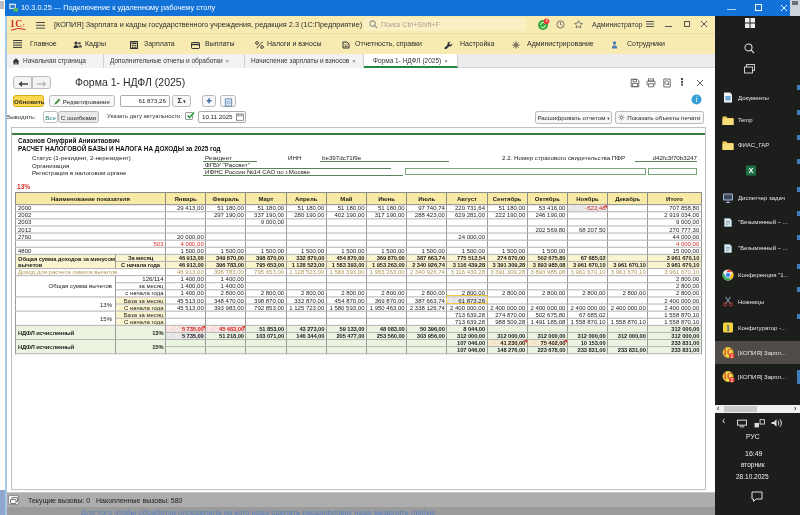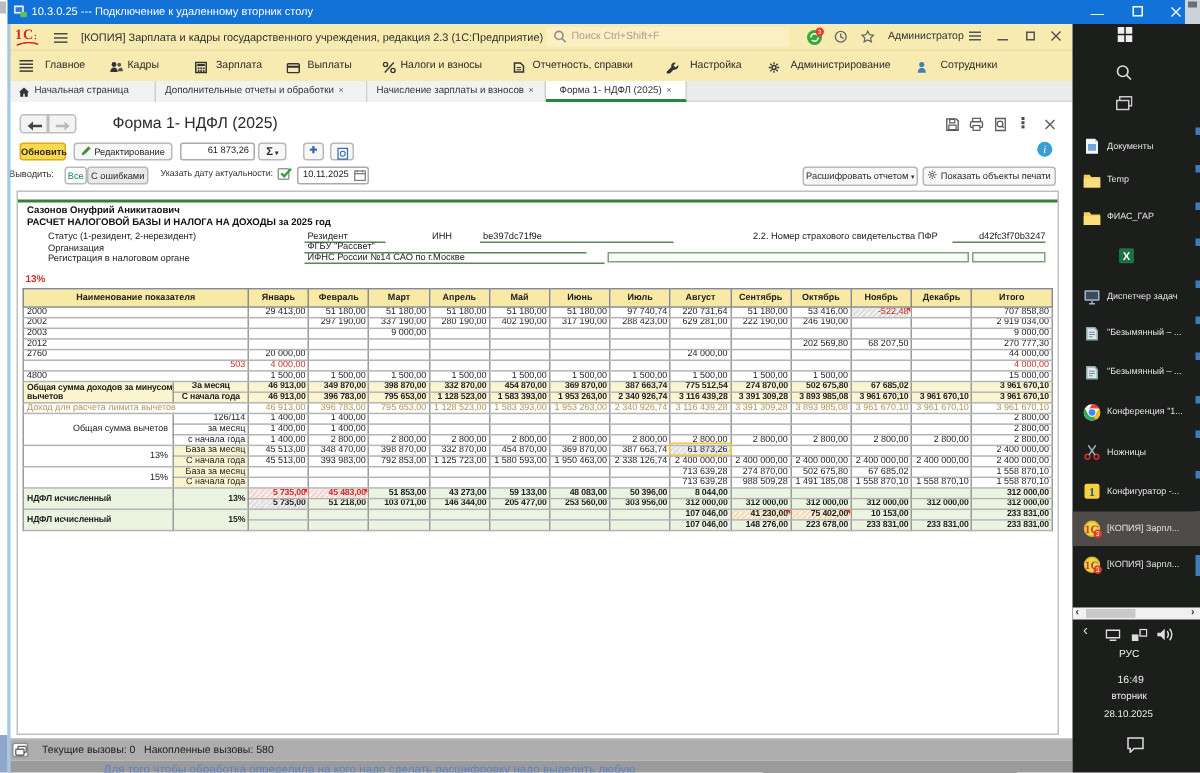--- a/index.html
+++ b/index.html
@@ -47,42 +47,42 @@
 .hgrey{background:repeating-linear-gradient(135deg,#f6f6f6 0 1px,#ddd 1px 2.5px)}
 .htan{background:repeating-linear-gradient(135deg,#fdf6e8 0 1px,#f0ddb6 1px 2.5px)}
 .bt td{border-top:1.2px solid #404040}
 .bb td{border-bottom:1.2px solid #404040}
 #rpt td.corner{position:relative}
 #rpt td.corner:after{content:"";position:absolute;right:0;top:0;border-left:3px solid transparent;border-top:3px solid #e03020}
 #selcell{position:absolute;border:1.6px solid #ecc93e;border-radius:2px;background:transparent;pointer-events:none}
 
 #statusbar{left:5px;top:492px;width:710px;height:15px;background:#adadad;border-top:1px solid #c6c6c6;color:#1d1d1d;font-size:7px}
 #hintbar{left:5px;top:507px;width:710px;height:8px;background:#9b9b9b;overflow:hidden}
-#hintbar span{position:absolute;left:64px;top:0.5px;color:#5b82c4;font-size:7.8px;white-space:nowrap;}
+#hintbar span{position:absolute;left:76px;top:0.5px;color:#5b82c4;font-size:7.8px;white-space:nowrap;}
 
 #taskbar{left:715px;top:16px;width:85px;height:499px;background:#1c1e1c;color:#e6e6e6;font-size:6px;overflow:hidden}
 .tbi{position:absolute;left:7px;width:12px;height:11px}
 .tblbl{position:absolute;left:23px;color:#e3e3e3;font-size:6px;white-space:nowrap}
 .tbc{position:absolute;color:#ddd}
 </style></head>
 <body>
 
 <div class="abs" style="left:0;top:0;width:5px;height:515px;background:#fdfdfd"></div>
 <div class="abs" style="left:0;top:1px;width:4px;height:8px;background:#b9bdc2"></div>
 <div class="abs" style="left:0;top:490px;width:5px;height:25px;background:#8fa6cd"></div>
 
 <div id="rdpbar" class="abs"></div>
 <div class="abs" style="left:790px;top:0;width:10px;height:16px;background:#cdd3da"></div>
 <div class="abs" style="left:792px;top:1px;width:6px;height:4px;background:#6a6f76"></div>
 <svg class="abs" id="rdpico" viewBox="0 0 10 10">
     <rect x="0.5" y="1" width="7" height="5.5" fill="#fff" stroke="#cde" stroke-width="0.5"></rect>
     <rect x="1.5" y="2" width="5" height="3.5" fill="#2f7dd3"></rect>
     <rect x="5" y="5.5" width="5" height="4" fill="#58c05c" rx="1"></rect>
   </svg>
-<div class="abs ttl" style="left:21px;top:3px;color:#fff;font-size:7.4px;position:absolute">10.3.0.25 --- Подключение к удаленному вторник столу</div>
+<div class="abs ttl" style="left:21px;top:3px;color:#fff;font-size:7.4px;position:absolute">10.3.0.25 --- Подключение к удаленному рабочему столу</div>
 <div class="abs wbtn" style="left:727px;top:7px">—</div>
 <div class="abs" style="left:755px;top:4px;width:7px;height:7px;border:1px solid #fff"></div>
 <svg class="abs" style="left:780px;top:4px;width:8px;height:8px" viewBox="0 0 8 8">
     <path d="M1 1l6 6M7 1L1 7" stroke="#fff" stroke-width="0.9"></path>
   </svg>
 
 <div id="win" class="abs"></div>
 
 <div id="tbar" class="abs"></div>
 <div class="abs" style="left:10px;top:19px;width:18px;height:11px;font-size:9.5px;font-weight:bold;color:#d6281f;font-family:'Liberation Serif',serif;letter-spacing:0.5px">1С<span style="font-size:6px">:</span></div>

